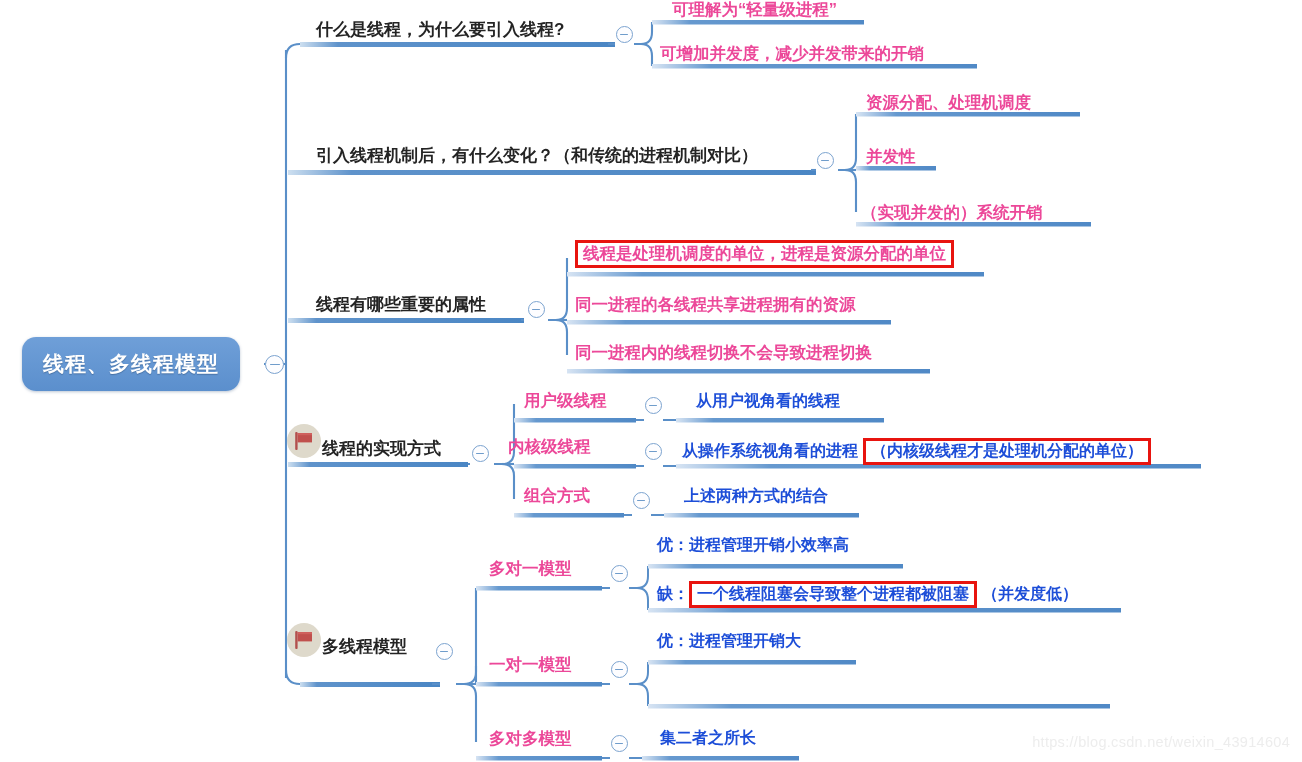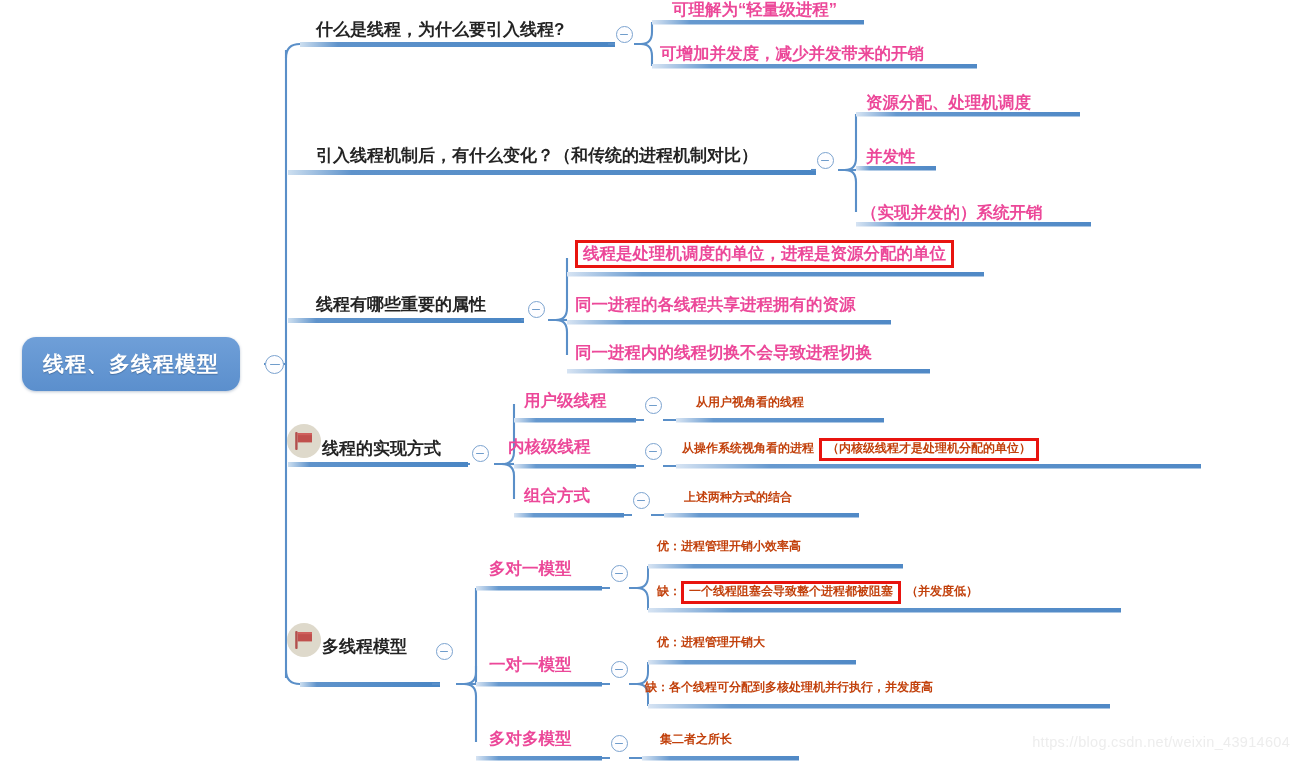--- a/index.html
+++ b/index.html
@@ -56,21 +56,21 @@
     box-sizing: border-box;
   }
   .node .txt {
     display: inline-block;
     color: #2b2b2b;
     line-height: 1.15;
     white-space: nowrap;
   }
   .lvl1 .txt { font-size: 17px; font-weight: bold; color: #242424; }
   .lvl2 .txt { font-size: 16.5px; font-weight: bold; color: #ec4899; }
-  .lvl3 .txt { font-size: 12px; font-weight: bold; color: #c2410c; }
+  .lvl3 .txt { font-size: 16px; font-weight: bold; color: #1d4ed8; }
 
   
   .hl {
     border: 3px solid #e8140f;
     padding: 1px 5px 2px 5px;
     display: inline-block;
     line-height: 1.15;
     background: transparent;
   }
   .node .plain { display:inline-block; }
@@ -352,23 +352,20 @@
     <span class="txt plain">缺：</span><span class="txt hl">一个线程阻塞会导致整个进程都被阻塞</span><span class="txt plain" style="margin-left:5px;">（并发度低）</span>
   </div>
 
   <div class="node lvl2" style="left:489px; top:655px;">
     <span class="txt">一对一模型</span>
   </div>
   <div class="toggle" style="left:611px; top:661px;"></div>
   <div class="node lvl3" style="left:657px; top:632px;">
     <span class="txt">优：进程管理开销大</span>
   </div>
-  <div class="node lvl3" style="left:645px; top:677px;">
-    <span class="txt">缺：各个线程可分配到多核处理机并行执行，并发度高</span>
-  </div>
 
   <div class="node lvl2" style="left:489px; top:729px;">
     <span class="txt">多对多模型</span>
   </div>
   <div class="toggle" style="left:611px; top:735px;"></div>
   <div class="node lvl3" style="left:660px; top:729px;">
     <span class="txt">集二者之所长</span>
   </div>
 
   <div class="watermark">https://blog.csdn.net/weixin_43914604</div>

